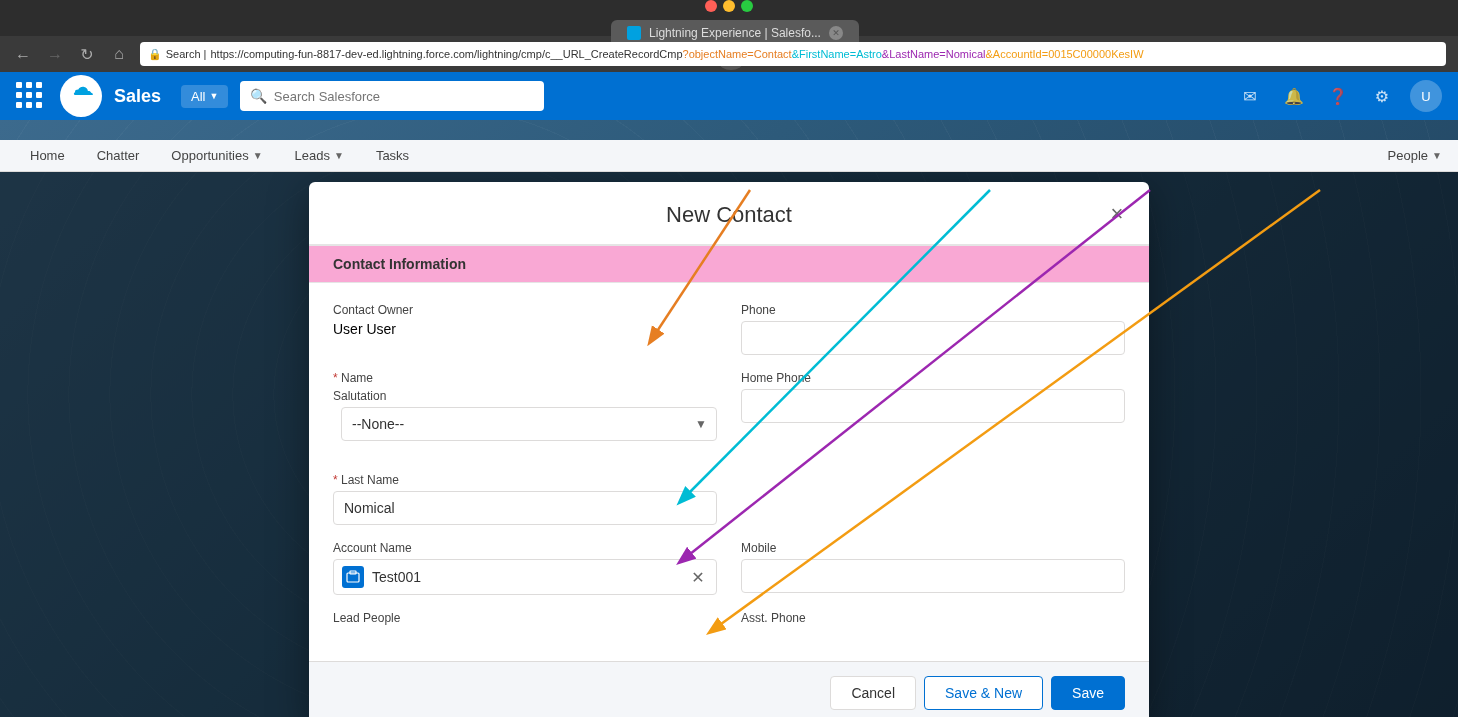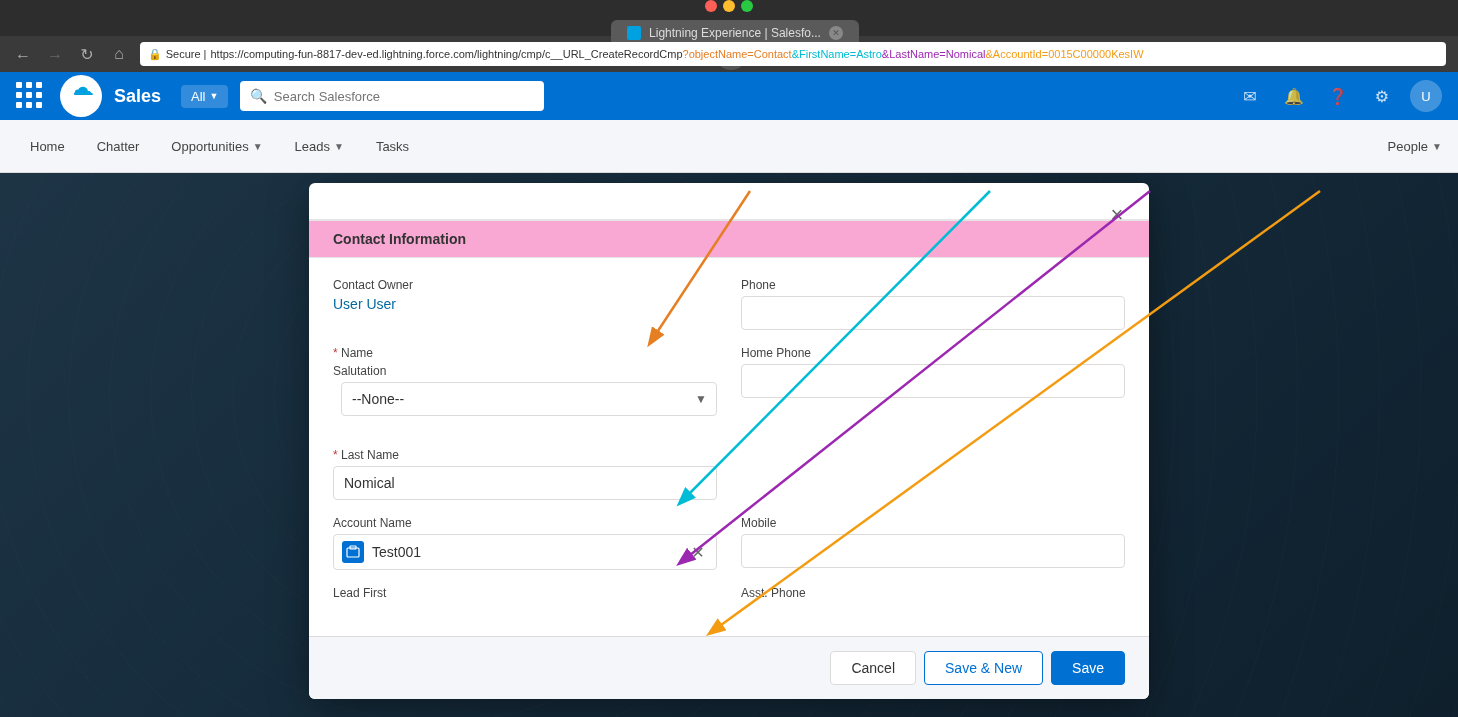--- a/index.html
+++ b/index.html
@@ -188,27 +188,28 @@
       justify-content: center;
       border-radius: 50%;
       cursor: pointer;
       color: rgba(255,255,255,0.9);
       font-size: 16px;
     }
 
     .sf-nav {
       background: #f4f6f9;
       border-bottom: 1px solid #dddbda;
-      height: 53px;
+      height: 32px;
       display: flex;
       align-items: center;
       padding: 0 16px;
       gap: 4px;
       position: relative;
       z-index: 10;
+      margin-top: 20px;
     }
     .sf-nav-item {
       padding: 10px 14px;
       font-size: 13px;
       color: #444;
       cursor: pointer;
       border-radius: 4px 4px 0 0;
       display: flex;
       align-items: center;
       gap: 4px;
@@ -312,21 +313,21 @@
       font-size: 12px;
       color: #444;
       font-weight: 500;
     }
     .form-label.required::before {
       content: '* ';
       color: #c23934;
     }
     .form-value-static {
       font-size: 14px;
-      color: #0369a1;
+      color: #000000;
       font-weight: 500;
     }
     .form-input {
       border: 1px solid #dddbda;
       border-radius: 4px;
       padding: 8px 10px;
       font-size: 14px;
       color: #333;
       outline: none;
       width: 100%;
@@ -465,21 +466,21 @@
     </div>
     <div class="browser-new-tab">+</div>
   </div>
   <div class="browser-addressbar">
     <span class="nav-btn">←</span>
     <span class="nav-btn disabled">→</span>
     <span class="nav-btn">↻</span>
     <span class="nav-btn">⌂</span>
     <div class="address-bar-container">
       <span class="address-lock">🔒</span>
-      <span class="address-secure">Secure | </span>
+      <span class="address-secure">Search | </span>
       <span class="address-url">https://computing-fun-8817-dev-ed.lightning.force.com/</span>
       <span class="address-url">lightning/cmp/c__URL_CreateRecordCmp</span>
       <span class="address-url url-highlight-orange">?objectName=Contact</span>
       <span class="address-url url-highlight-teal">&amp;FirstName=Astro</span>
       <span class="address-url url-highlight-purple">&amp;LastName=Nomical</span>
       <span class="address-url url-highlight-yellow">&amp;AccountId=0015C00000KesIW</span>
     </div>
   </div>
 </div>
 
@@ -570,20 +571,21 @@
 
       <line x1="1150" y1="18" x2="680" y2="390" stroke="#9c27b0" stroke-width="2.5" marker-end="url(#arrow-purple)"></line>
 
       <line x1="1320" y1="18" x2="710" y2="460" stroke="#f39c12" stroke-width="2.5" marker-end="url(#arrow-yellow)"></line>
     </svg>
 
     <div class="modal-overlay">
       <div class="modal">
 
         <div class="modal-header">
+          <h2 class="modal-title">New Contact</h2>
           <button class="modal-close-btn">×</button>
         </div>
 
         <div class="modal-body">
 
           <div class="form-section-header">Contact Information</div>
 
           <div class="form-body">
 
             <div class="form-row">
@@ -646,21 +648,21 @@
                 </div>
               </div>
               <div class="form-group">
                 <label class="form-label">Mobile</label>
                 <input type="text" class="form-input" style="">
               </div>
             </div>
 
             <div class="form-row">
               <div class="form-group">
-                <label class="form-label">Lead First</label>
+                <label class="form-label">Lead People</label>
               </div>
               <div class="form-group">
                 <label class="form-label">Asst. Phone</label>
               </div>
             </div>
 
           </div>
         </div>
 
         <div class="modal-footer">

